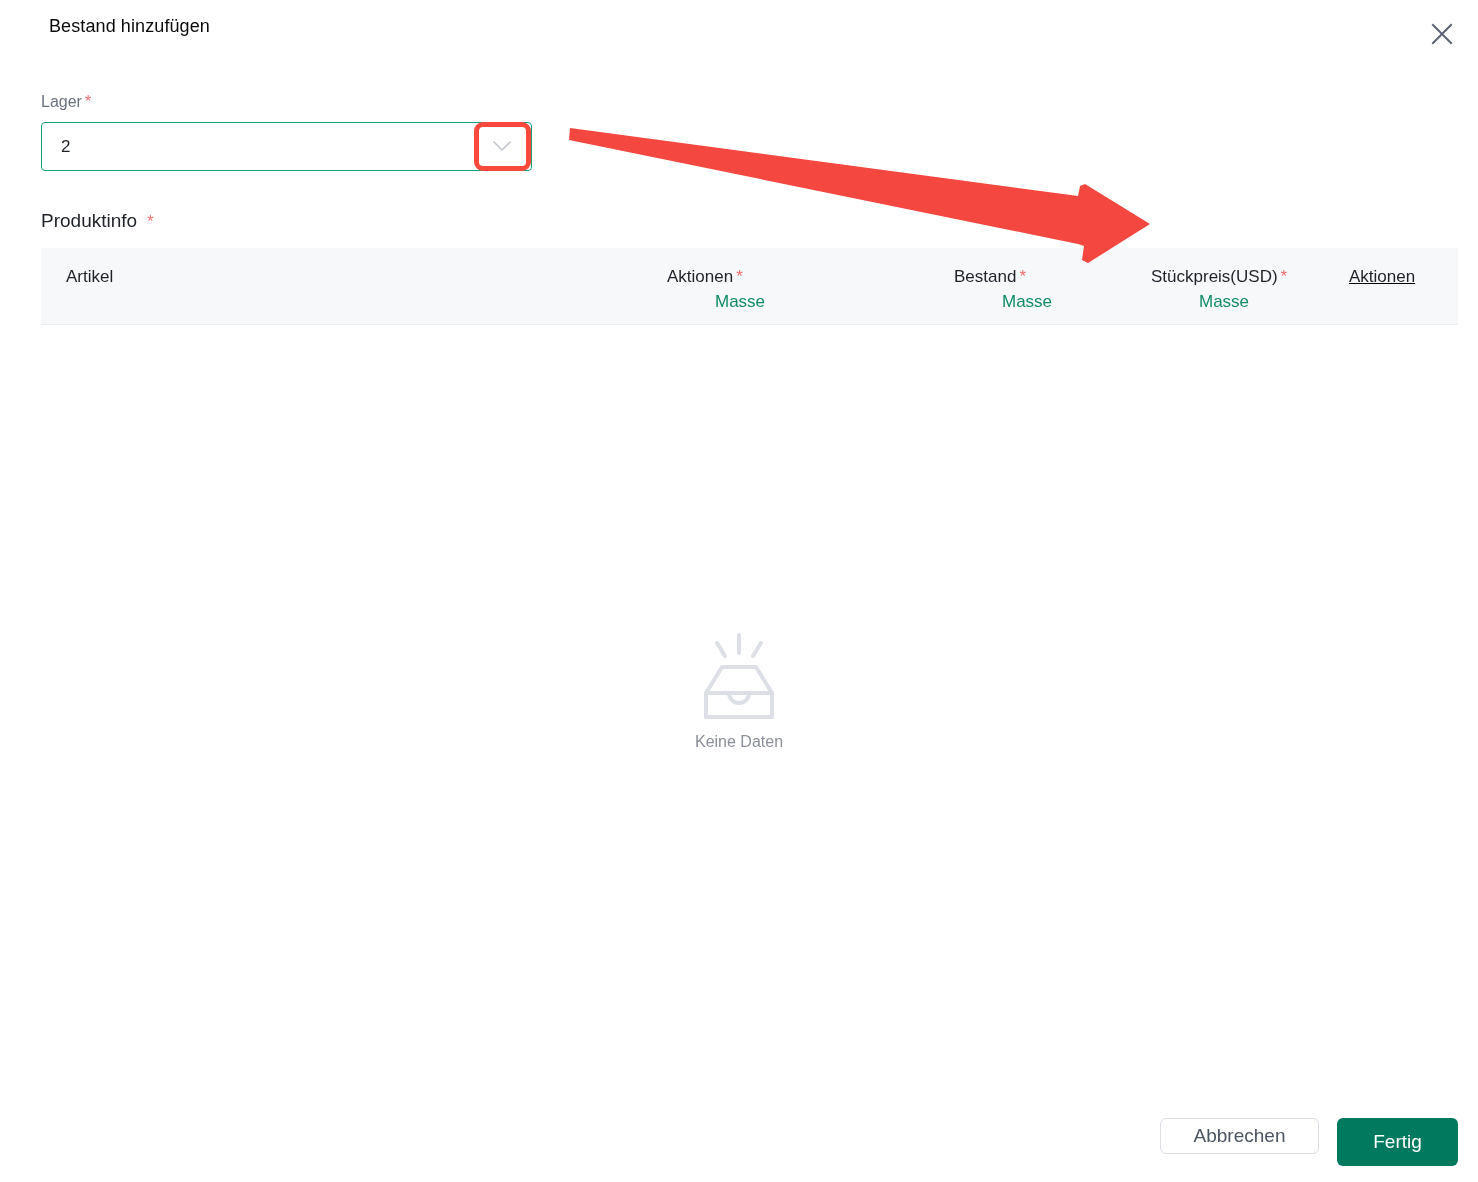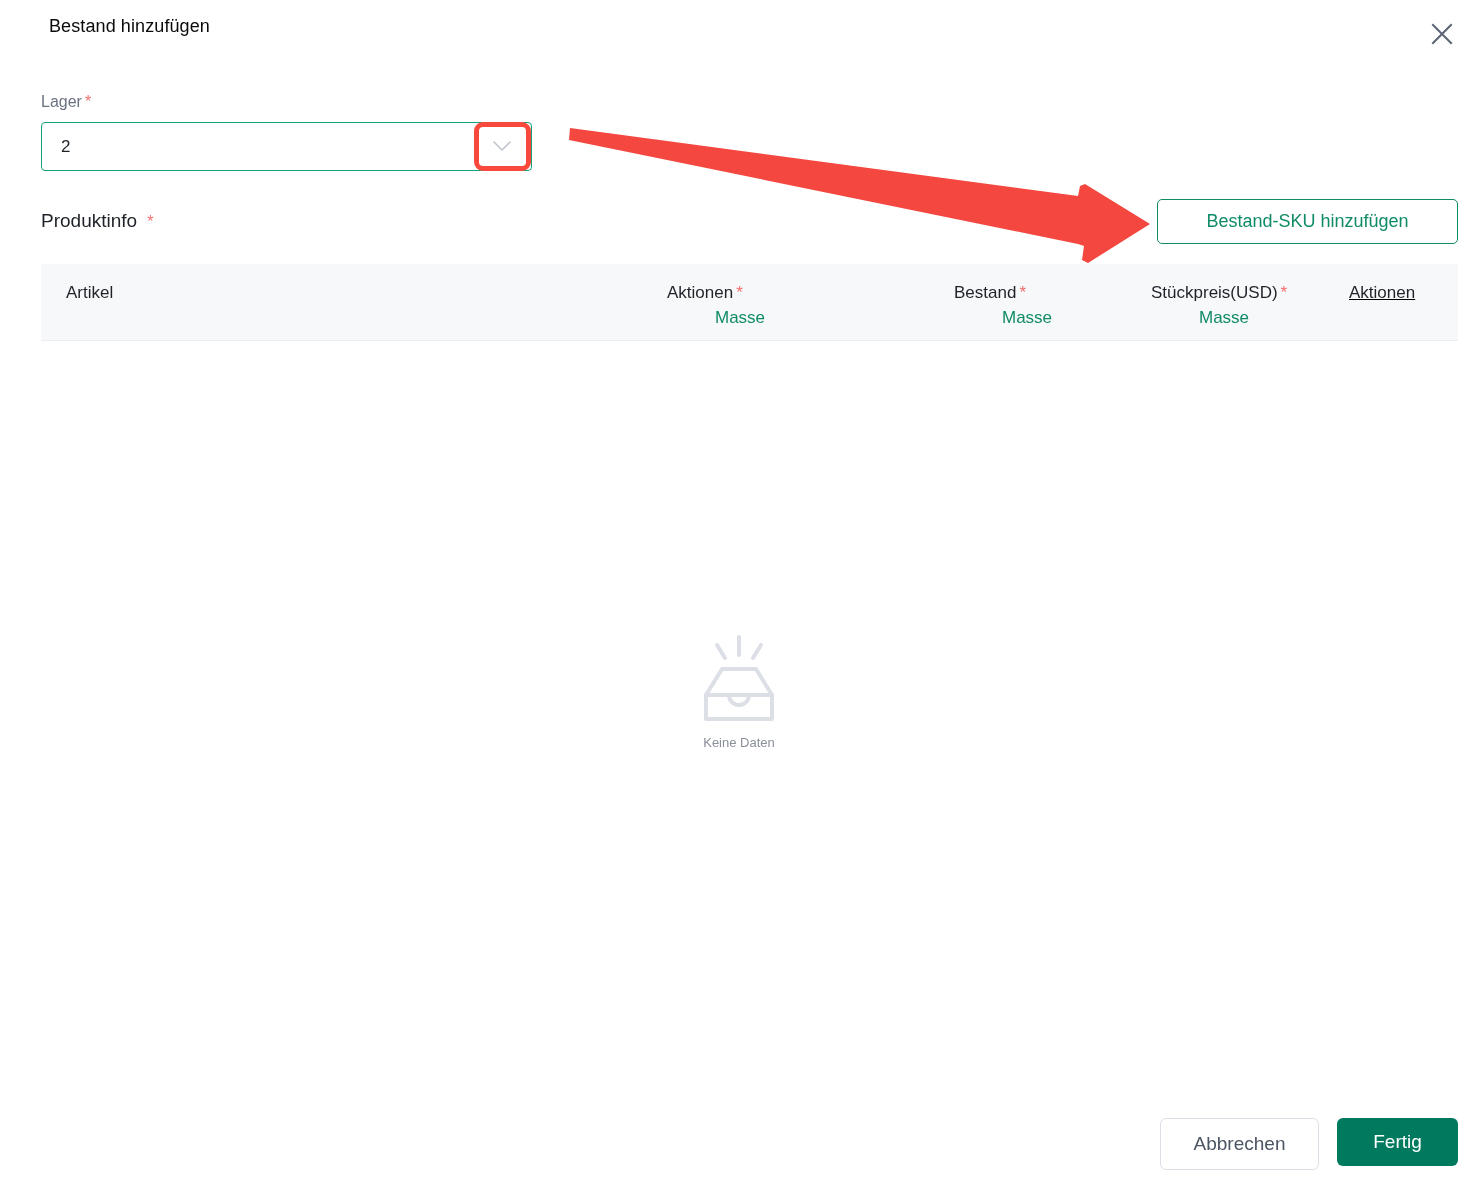--- a/index.html
+++ b/index.html
@@ -127,21 +127,21 @@
     display: flex;
     align-items: center;
     justify-content: center;
     padding: 0;
   }
 
   
   .table {
     position: absolute;
     left: 41px;
-    top: 264px;
+    top: 248px;
     width: 1417px;
   }
   .thead {
     position: relative;
     height: 77px;
     background: #f7f8fa;
     border-bottom: 1px solid #ebedf0;
   }
   .th {
     position: absolute;
@@ -174,31 +174,31 @@
     width: 1478px;
     height: 700px;
     display: flex;
     flex-direction: column;
     align-items: center;
     justify-content: center;
     gap: 6px;
   }
   .empty-icon svg { display: block; }
   .empty-text {
-    font-size: 13px;
+    font-size: 16px;
     color: #8a8f99;
   }
 
   
   .cancel-btn {
     position: absolute;
     left: 1160px;
     top: 1118px;
     width: 159px;
-    height: 52px;
+    height: 36px;
     border: 1px solid #dcdfe6;
     border-radius: 6px;
     background: #ffffff;
     color: #4b5563;
     font-size: 19px;
     font-family: "Liberation Sans", sans-serif;
     cursor: pointer;
     padding: 0;
   }
   .done-btn {
@@ -253,21 +253,20 @@
         </svg>
       </span>
     </div>
   </div>
   <div class="hl-box"></div>
 
   <div class="section-label">
     <span>Produktinfo</span><span class="req">*</span>
   </div>
 
-  <button class="add-sku-btn">Bestand-SKU hinzufügen</button>
 
   <div class="table">
     <div class="thead">
 
       <div class="th th-artikel">
         <div class="th-main">
           <span>Artikel</span><span class="req"></span>
         </div>
         <div class="th-sub"></div>
       </div>

